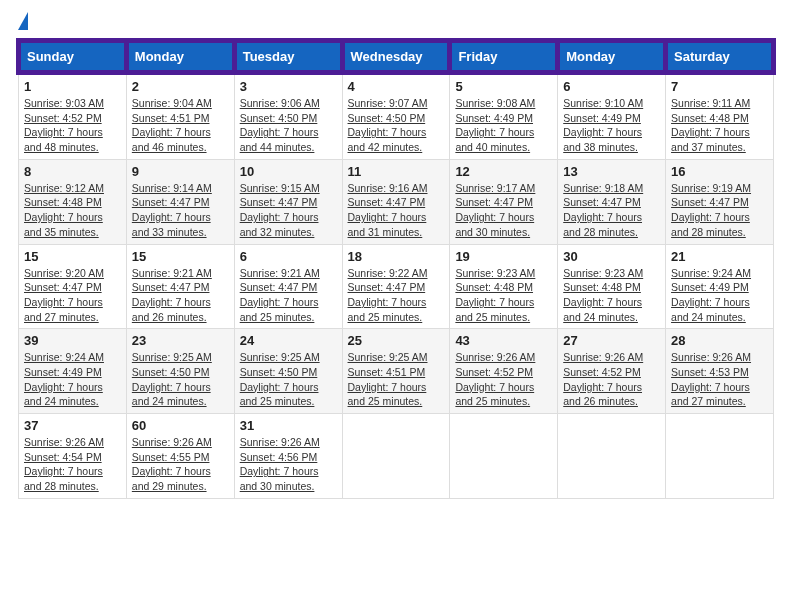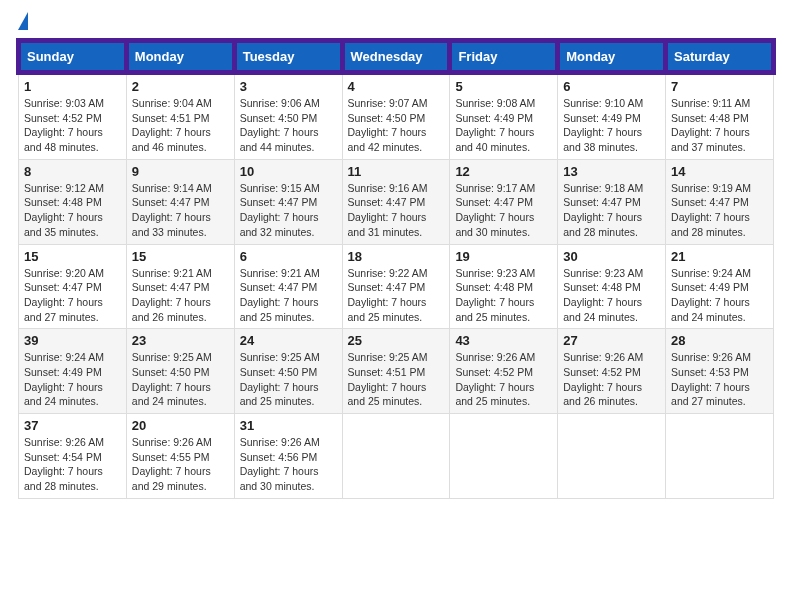--- a/index.html
+++ b/index.html
@@ -79,20 +79,21 @@
       font-size: 13px;
       font-weight: bold;
       color: #222;
       display: block;
       margin-bottom: 2px;
     }
     .day-info {
       color: #333;
       font-size: 10.5px;
       line-height: 1.4;
+      text-decoration: underline;
     }
     .empty-cell {
       background: #fafafa;
     }
   </style>
 </head>
 <body>
 
 <div class="header">
   <div class="logo">
@@ -222,21 +223,21 @@
         </td>
         <td>
           <span class="day-num">13</span>
           <div class="day-info">
             Sunrise: 9:18 AM<br>
             Sunset: 4:47 PM<br>
             Daylight: 7 hours and 28 minutes.
           </div>
         </td>
         <td>
-          <span class="day-num">14</span>
+          <span class="day-num">16</span>
           <div class="day-info">
             Sunrise: 9:19 AM<br>
             Sunset: 4:47 PM<br>
             Daylight: 7 hours and 28 minutes.
           </div>
         </td>
       </tr>
       <tr>
         <td>
           <span class="day-num">15</span>
@@ -356,21 +357,21 @@
       <tr>
         <td>
           <span class="day-num">37</span>
           <div class="day-info">
             Sunrise: 9:26 AM<br>
             Sunset: 4:54 PM<br>
             Daylight: 7 hours and 28 minutes.
           </div>
         </td>
         <td>
-          <span class="day-num">20</span>
+          <span class="day-num">60</span>
           <div class="day-info">
             Sunrise: 9:26 AM<br>
             Sunset: 4:55 PM<br>
             Daylight: 7 hours and 29 minutes.
           </div>
         </td>
         <td>
           <span class="day-num">31</span>
           <div class="day-info">
             Sunrise: 9:26 AM<br>

